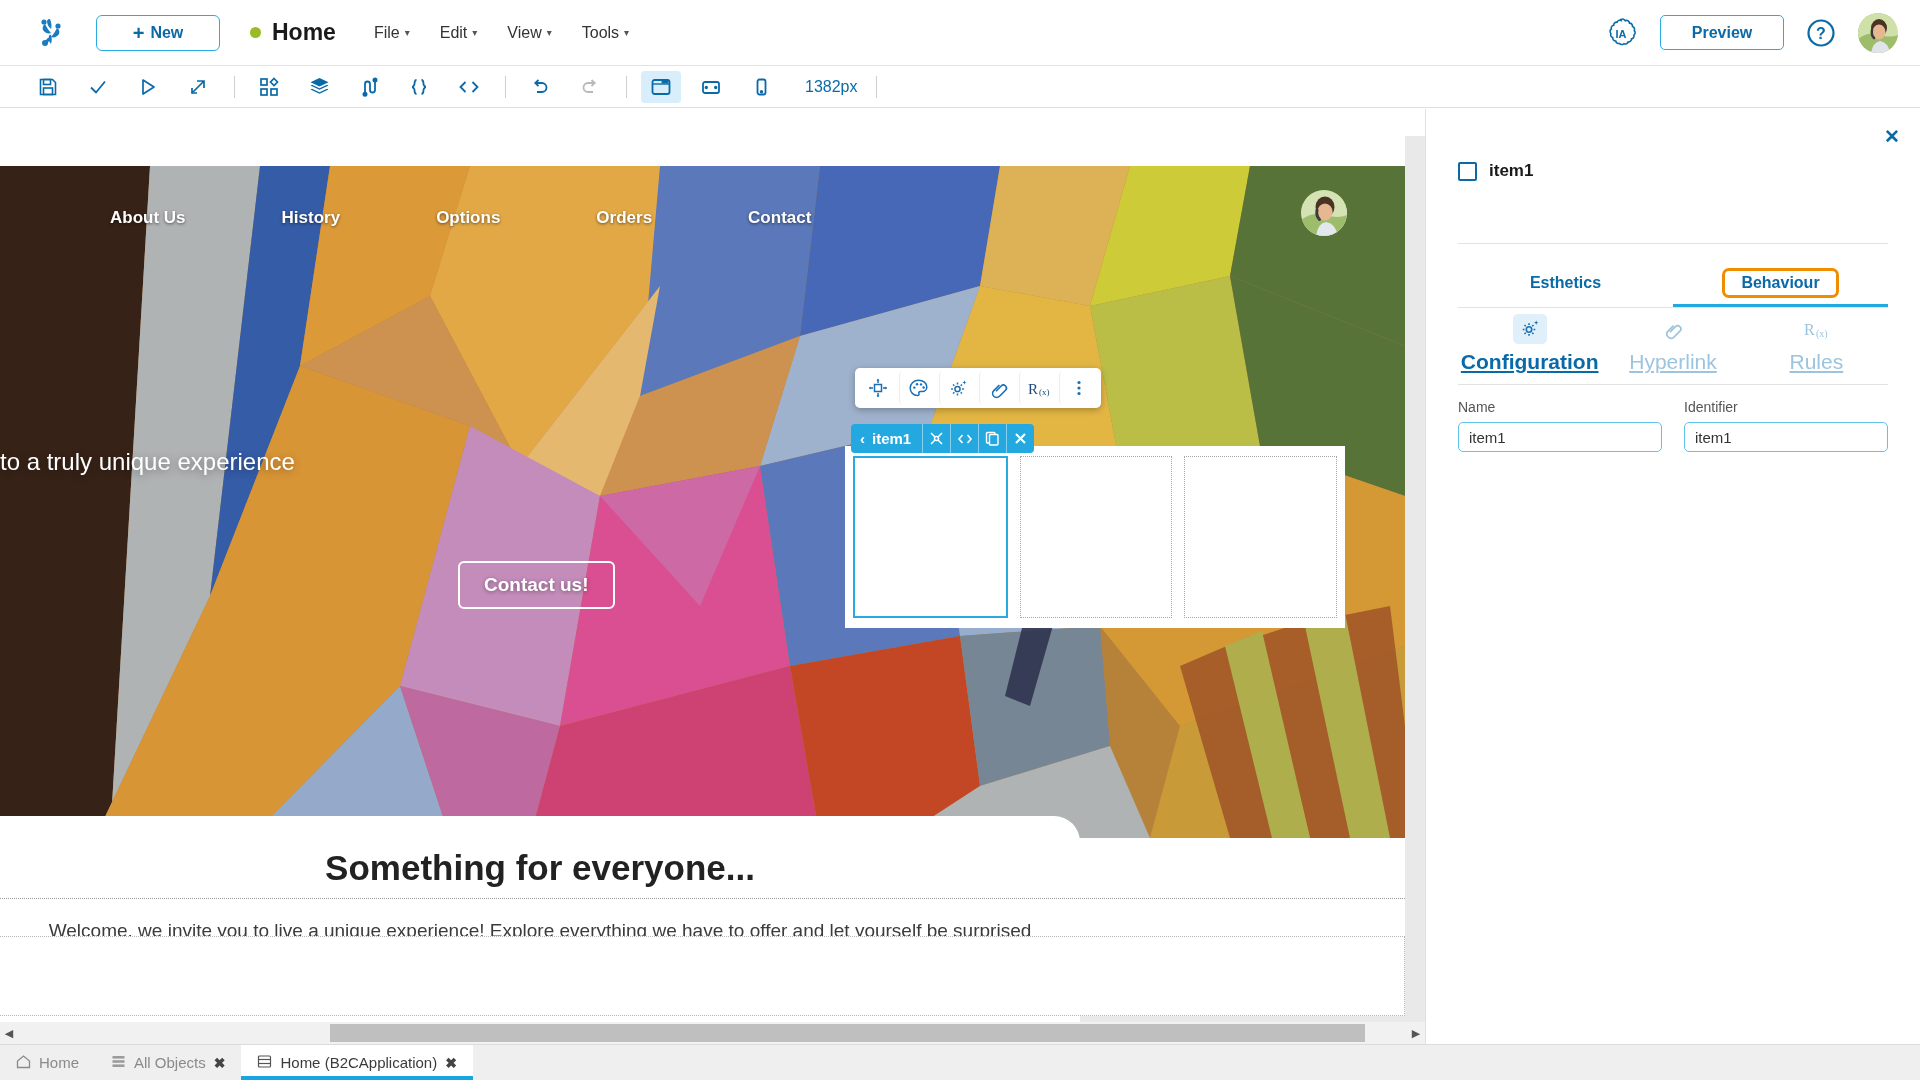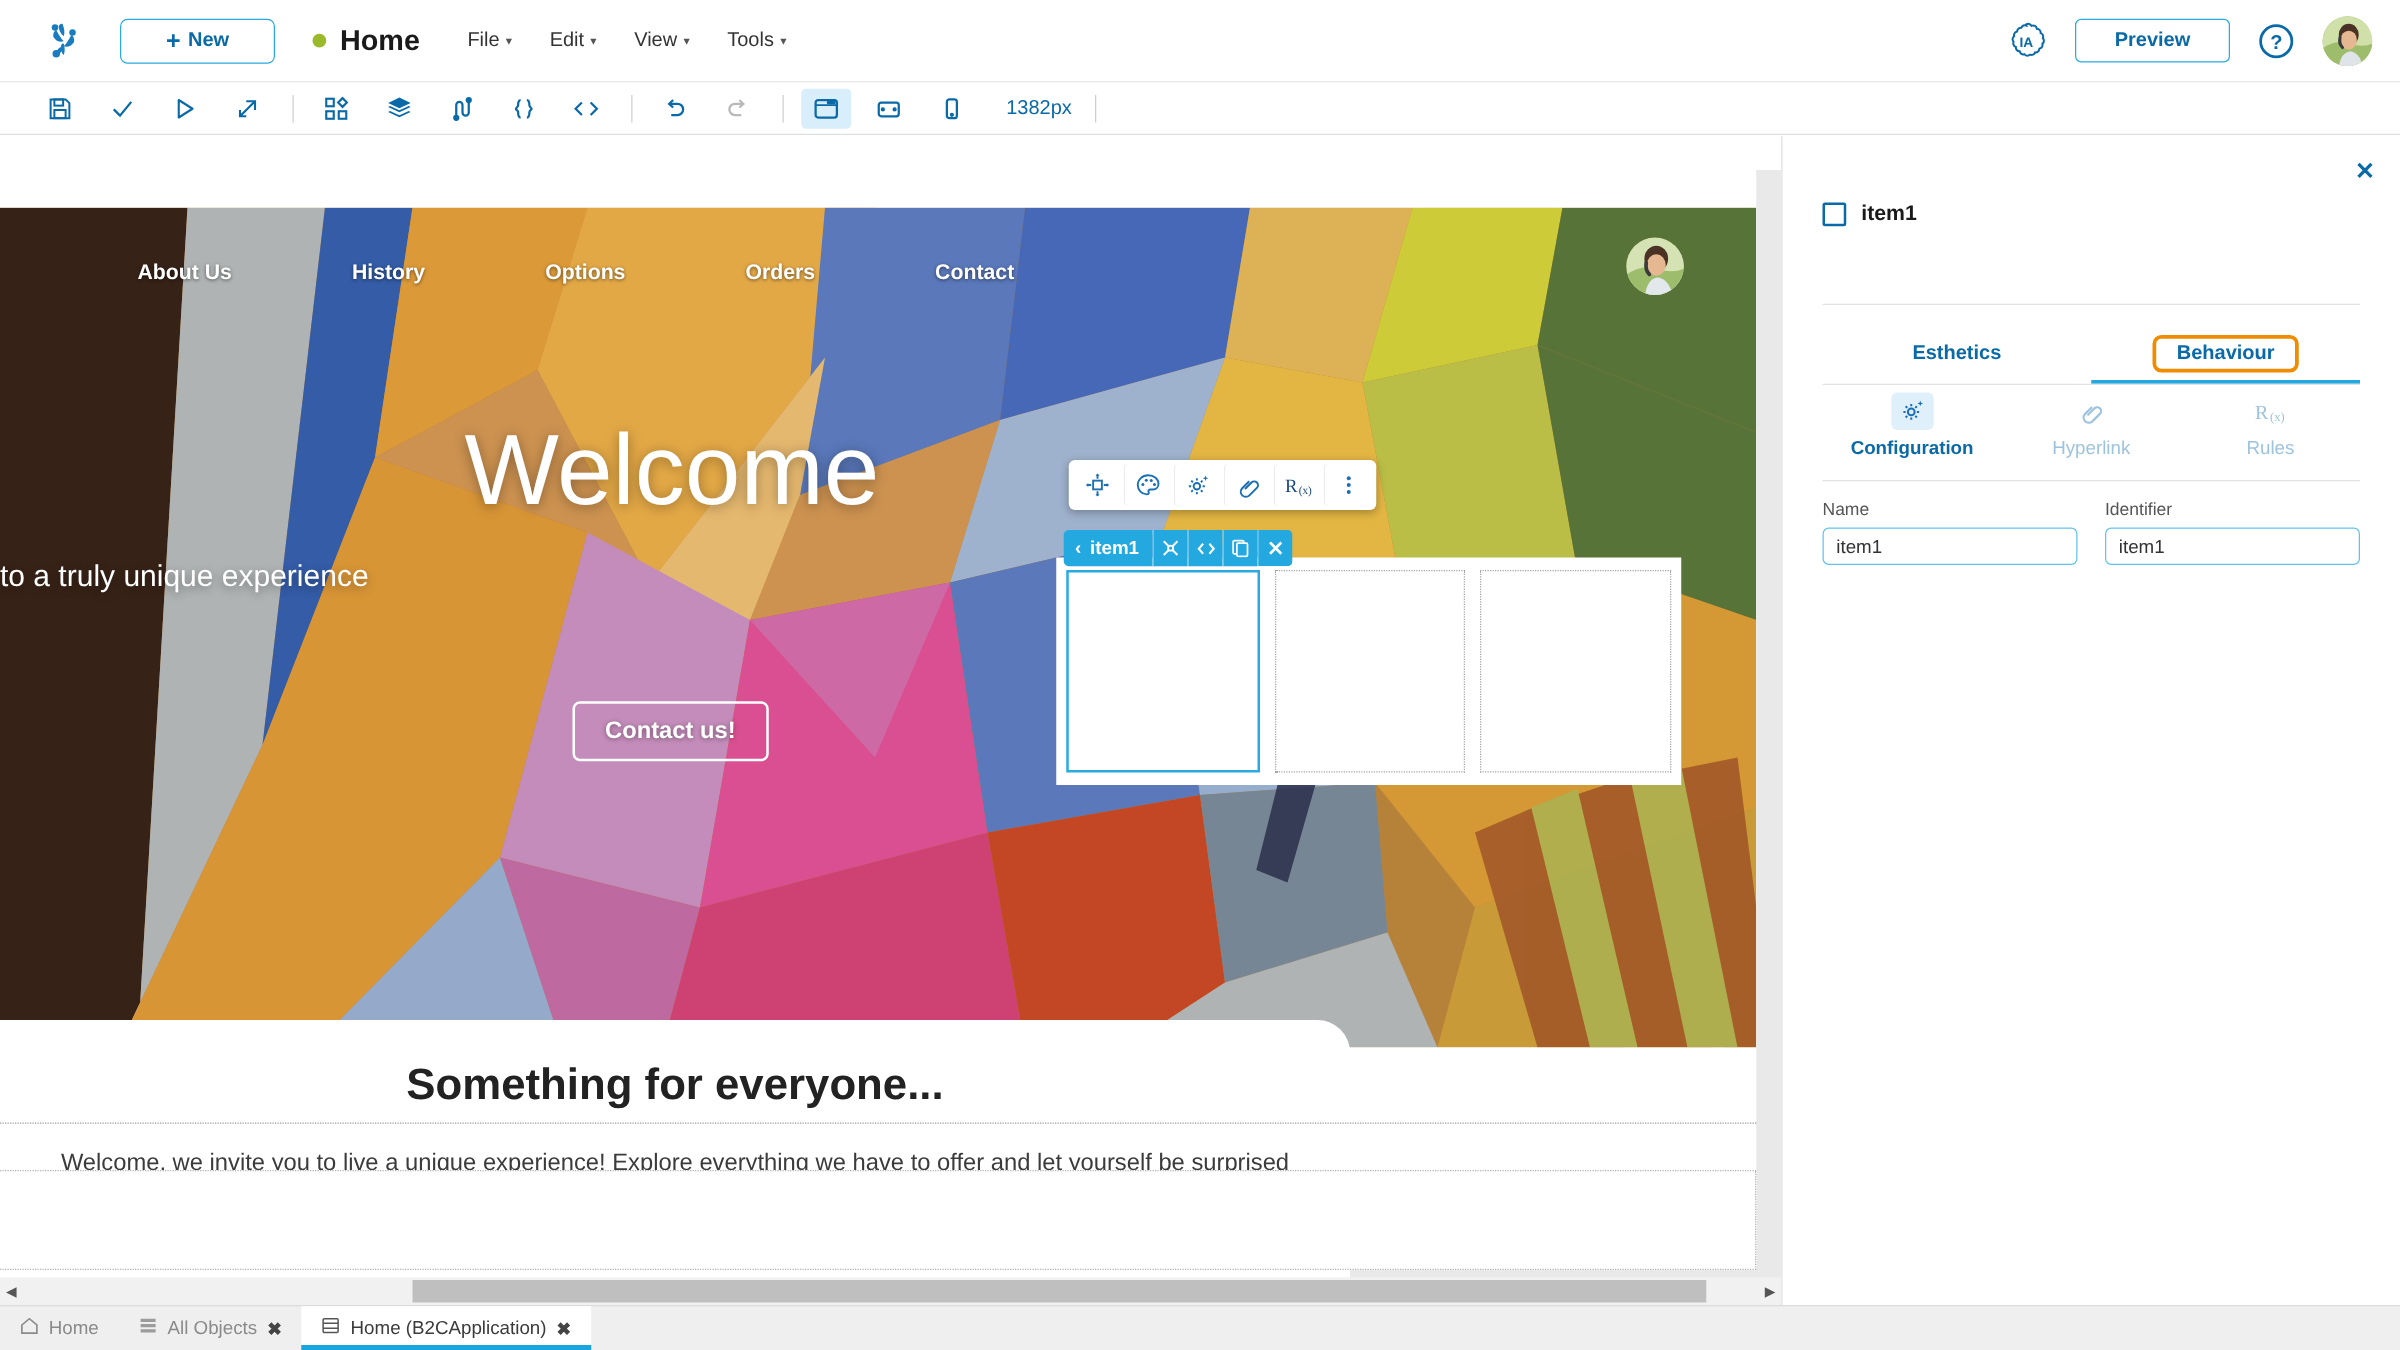--- a/index.html
+++ b/index.html
@@ -231,21 +231,21 @@
   .tabs-sub {
     position: absolute; top: 205px; left: 32px; width: 430px; display: flex;
   }
   .subtab {
     flex: 1; display: flex; flex-direction: column; align-items: center; gap: 6px; cursor: pointer;
   }
   .subtab .ic {
     width: 34px; height: 30px; display: flex; align-items: center; justify-content: center; border-radius: 5px;
   }
   .subtab.sel .ic { background: #dff0fb; }
-  .subtab .lb { font-size: 15px; font-weight: bold; color: #0a6aa8; }
+  .subtab .lb { font-size: 21px; font-weight: bold; color: #0a6aa8; text-decoration: underline; }
   .subtab.dim .lb { font-weight: normal; color: #9dc4de; }
   .fields { position: absolute; top: 290px; left: 32px; width: 430px; display: flex; gap: 22px; }
   .field { width: 204px; }
   .field label { display: block; font-size: 14px; color: #555; margin-bottom: 7px; }
   .field input {
     width: 100%; height: 30px; border: 1px solid #62c3ea; border-radius: 5px;
     padding: 0 10px; font-size: 15px; color: #333; font-family: "Liberation Sans", sans-serif;
     outline: none; background: #fff;
   }
 </style>
@@ -488,21 +488,20 @@
               <circle cx="23" cy="23" r="23" fill="#d4e2b4"></circle>
               <path d="M0 30 q12-9 25-5 q12 4 21 0 v21 h-46z" fill="#9dbd6c"></path>
               <ellipse cx="24" cy="17" rx="9.5" ry="10.5" fill="#4a3224"></ellipse>
               <ellipse cx="24" cy="22" rx="7.6" ry="8.6" fill="#e6b892"></ellipse>
               <path d="M15 46 q2-13 10-14 q9 1 12 14z" fill="#e3e8ec"></path>
               <path d="M16 20 q-1 6 2.5 9.5" stroke="#3b3b3b" stroke-width="3" fill="none" stroke-linecap="round"></path>
             </svg>
           </div>
         </div>
 
-        <div class="hero-title">Welcome</div>
         <div class="hero-sub">to a truly unique experience</div>
         <div class="hero-cta">Contact us!</div>
       </div>
 
       <div class="content-card">
         <div class="sec-title">Something for everyone...</div>
         <div class="sec-text">Welcome, we invite you to live a unique experience! Explore everything we have to offer and let yourself be surprised by the diversity of options at your disposal. We are excited to have you here and hope your time in our space is as special as you imagined.</div>
       </div>
       <div class="dotted-band"></div>
       <div class="dotted-block"></div>

